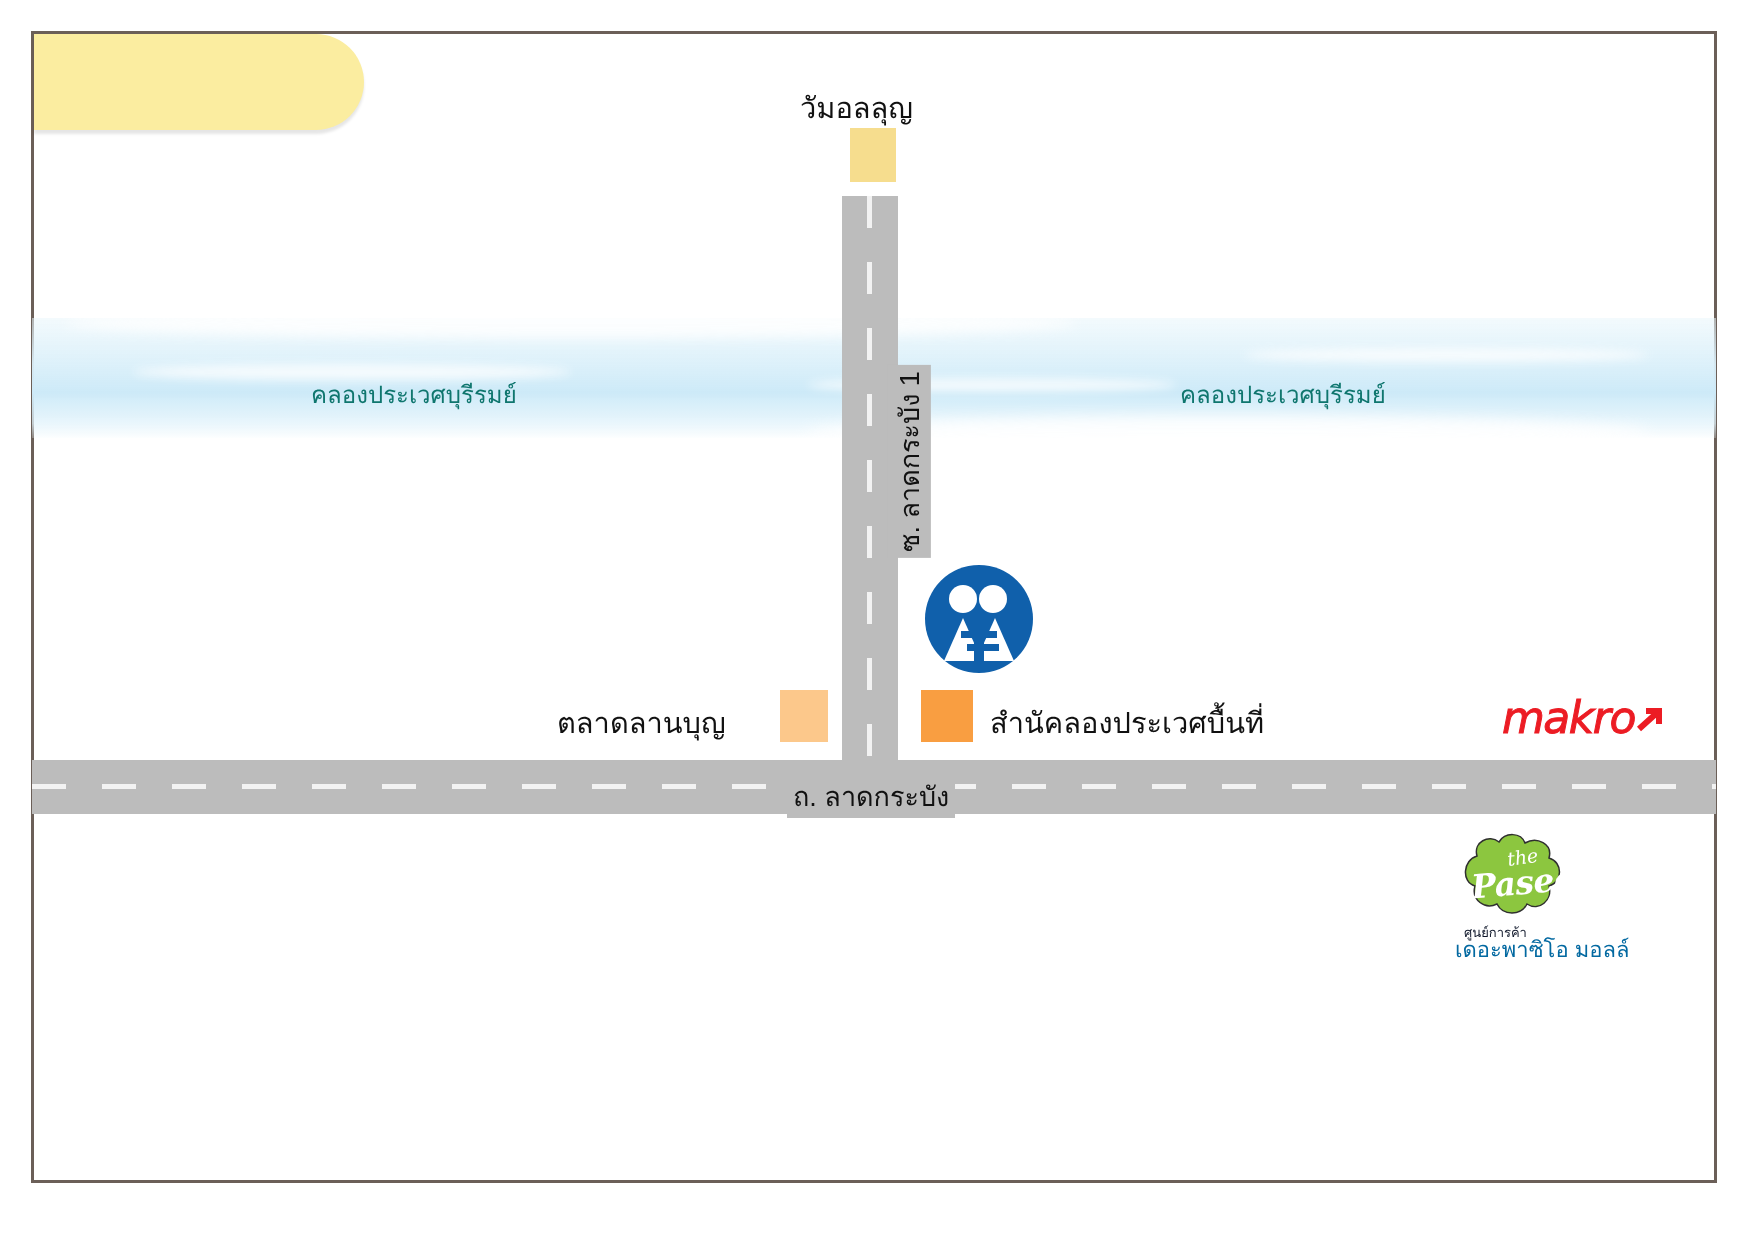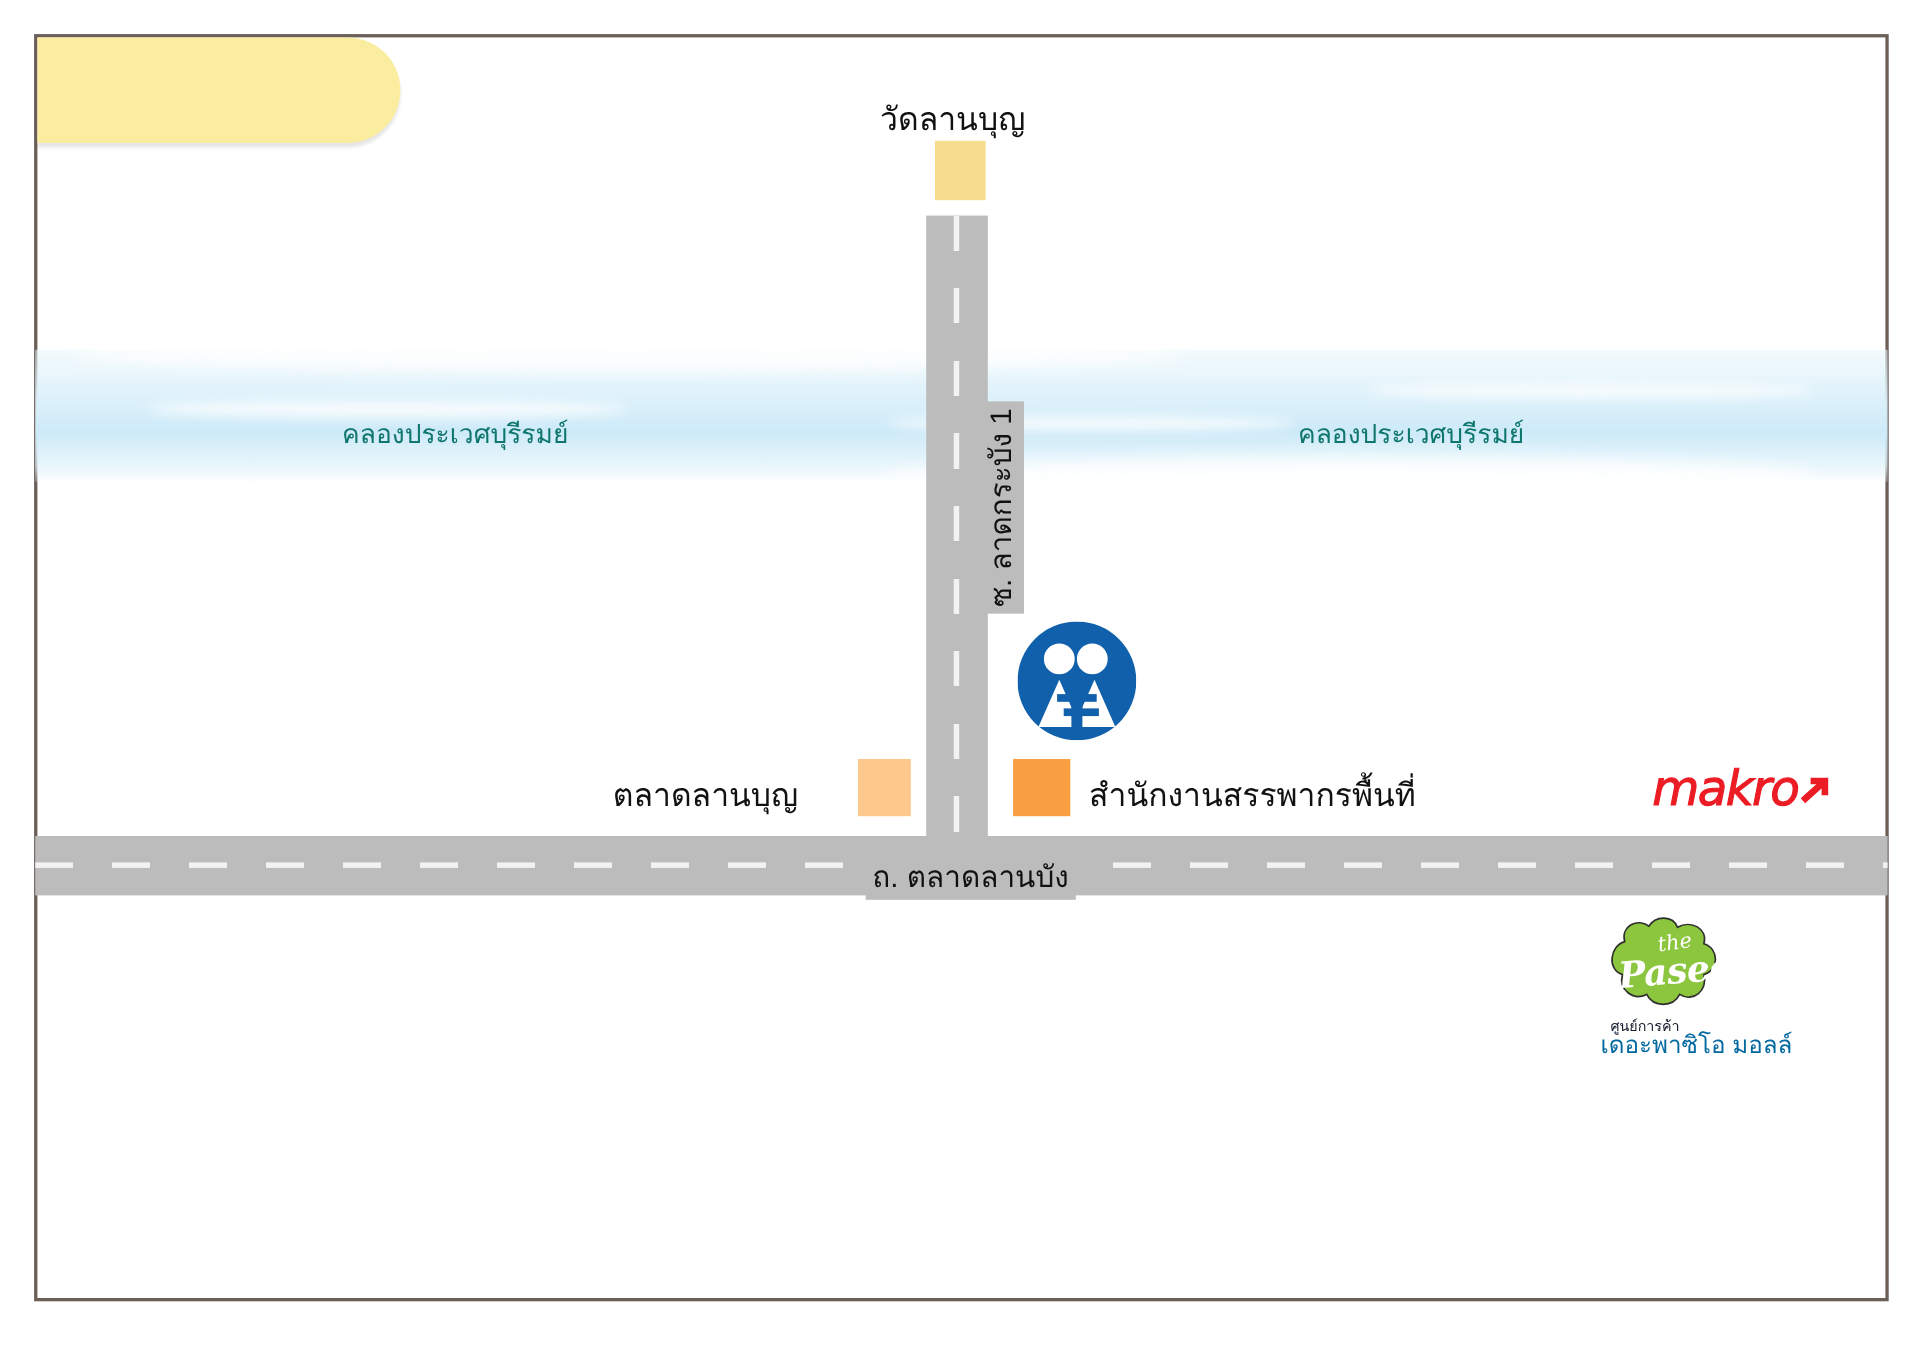--- a/index.html
+++ b/index.html
@@ -280,32 +280,32 @@
   <div class="canal-label right">คลองประเวศบุรีรมย์</div>
 
   <div class="road-v">
     <div class="dash"></div>
   </div>
   <div class="road-label-v">ซ. ลาดกระบัง 1</div>
 
   <div class="road-h">
     <div class="dash"></div>
   </div>
-  <div class="road-label-h">ถ. ตลาดลานบัง</div>
+  <div class="road-label-h">ถ. ลาดกระบัง</div>
 
   <div class="title-badge"></div>
 
-  <div class="poi-label label-temple">วัดลานบุญ</div>
+  <div class="poi-label label-temple">วัมอลลุญ</div>
   <div class="poi-block block-temple"></div>
 
   <div class="poi-label label-market">ตลาดลานบุญ</div>
   <div class="poi-block block-market"></div>
 
   <div class="poi-block block-revenue"></div>
-  <div class="poi-label label-revenue">สำนักงานสรรพากรพื้นที่</div>
+  <div class="poi-label label-revenue">สำนัคลองประเวศบื้นที่</div>
 
   <div class="rd-logo">
     <svg viewBox="0 0 108 108" width="108" height="108">
       <circle cx="54" cy="54" r="54" fill="#1060ab"></circle>
       <circle cx="38" cy="34" r="14" fill="#ffffff"></circle>
       <circle cx="68" cy="34" r="14" fill="#ffffff"></circle>
       <path d="M38 53 L19 96 L57 96 Z" fill="#ffffff"></path>
       <path d="M70 53 L51 96 L89 96 Z" fill="#ffffff"></path>
       <rect x="36" y="66" width="36" height="7" fill="#1060ab"></rect>
       <rect x="42" y="79" width="32" height="7" fill="#1060ab"></rect>

